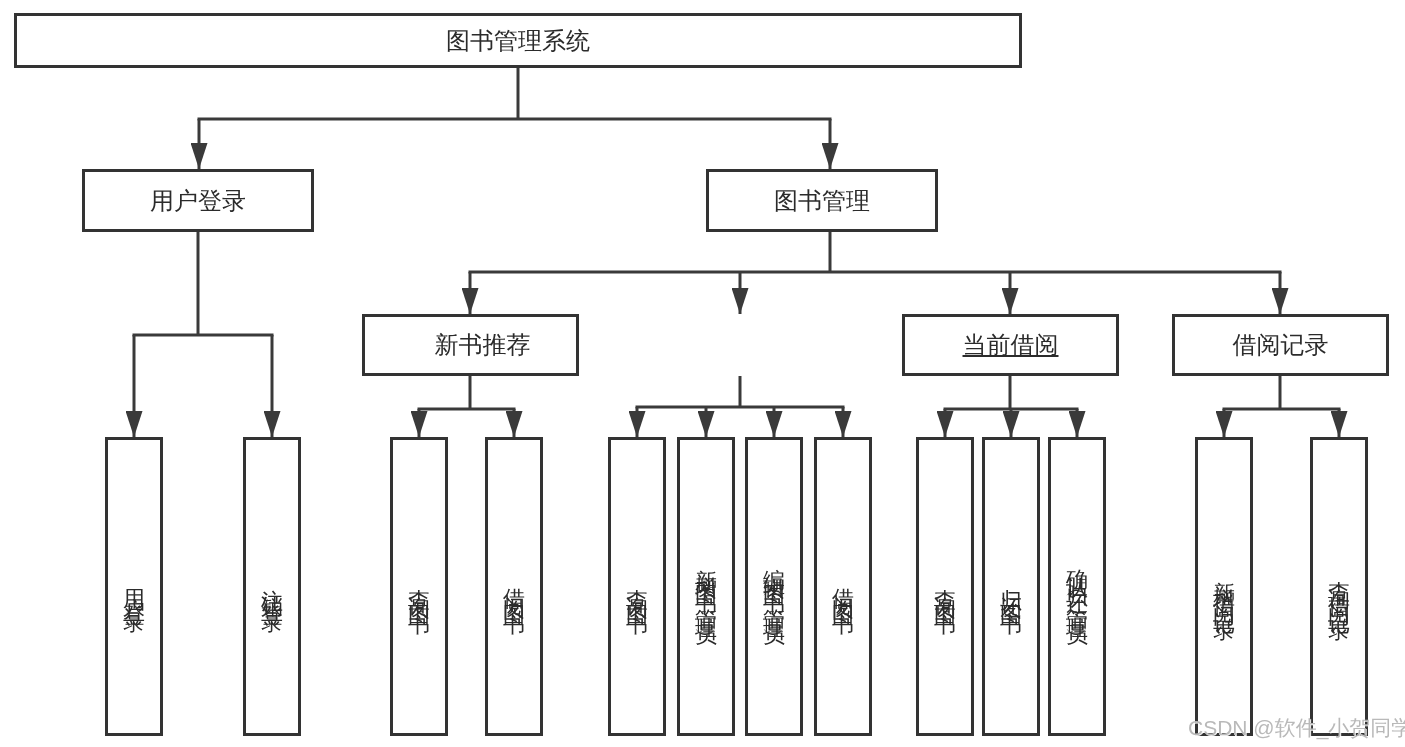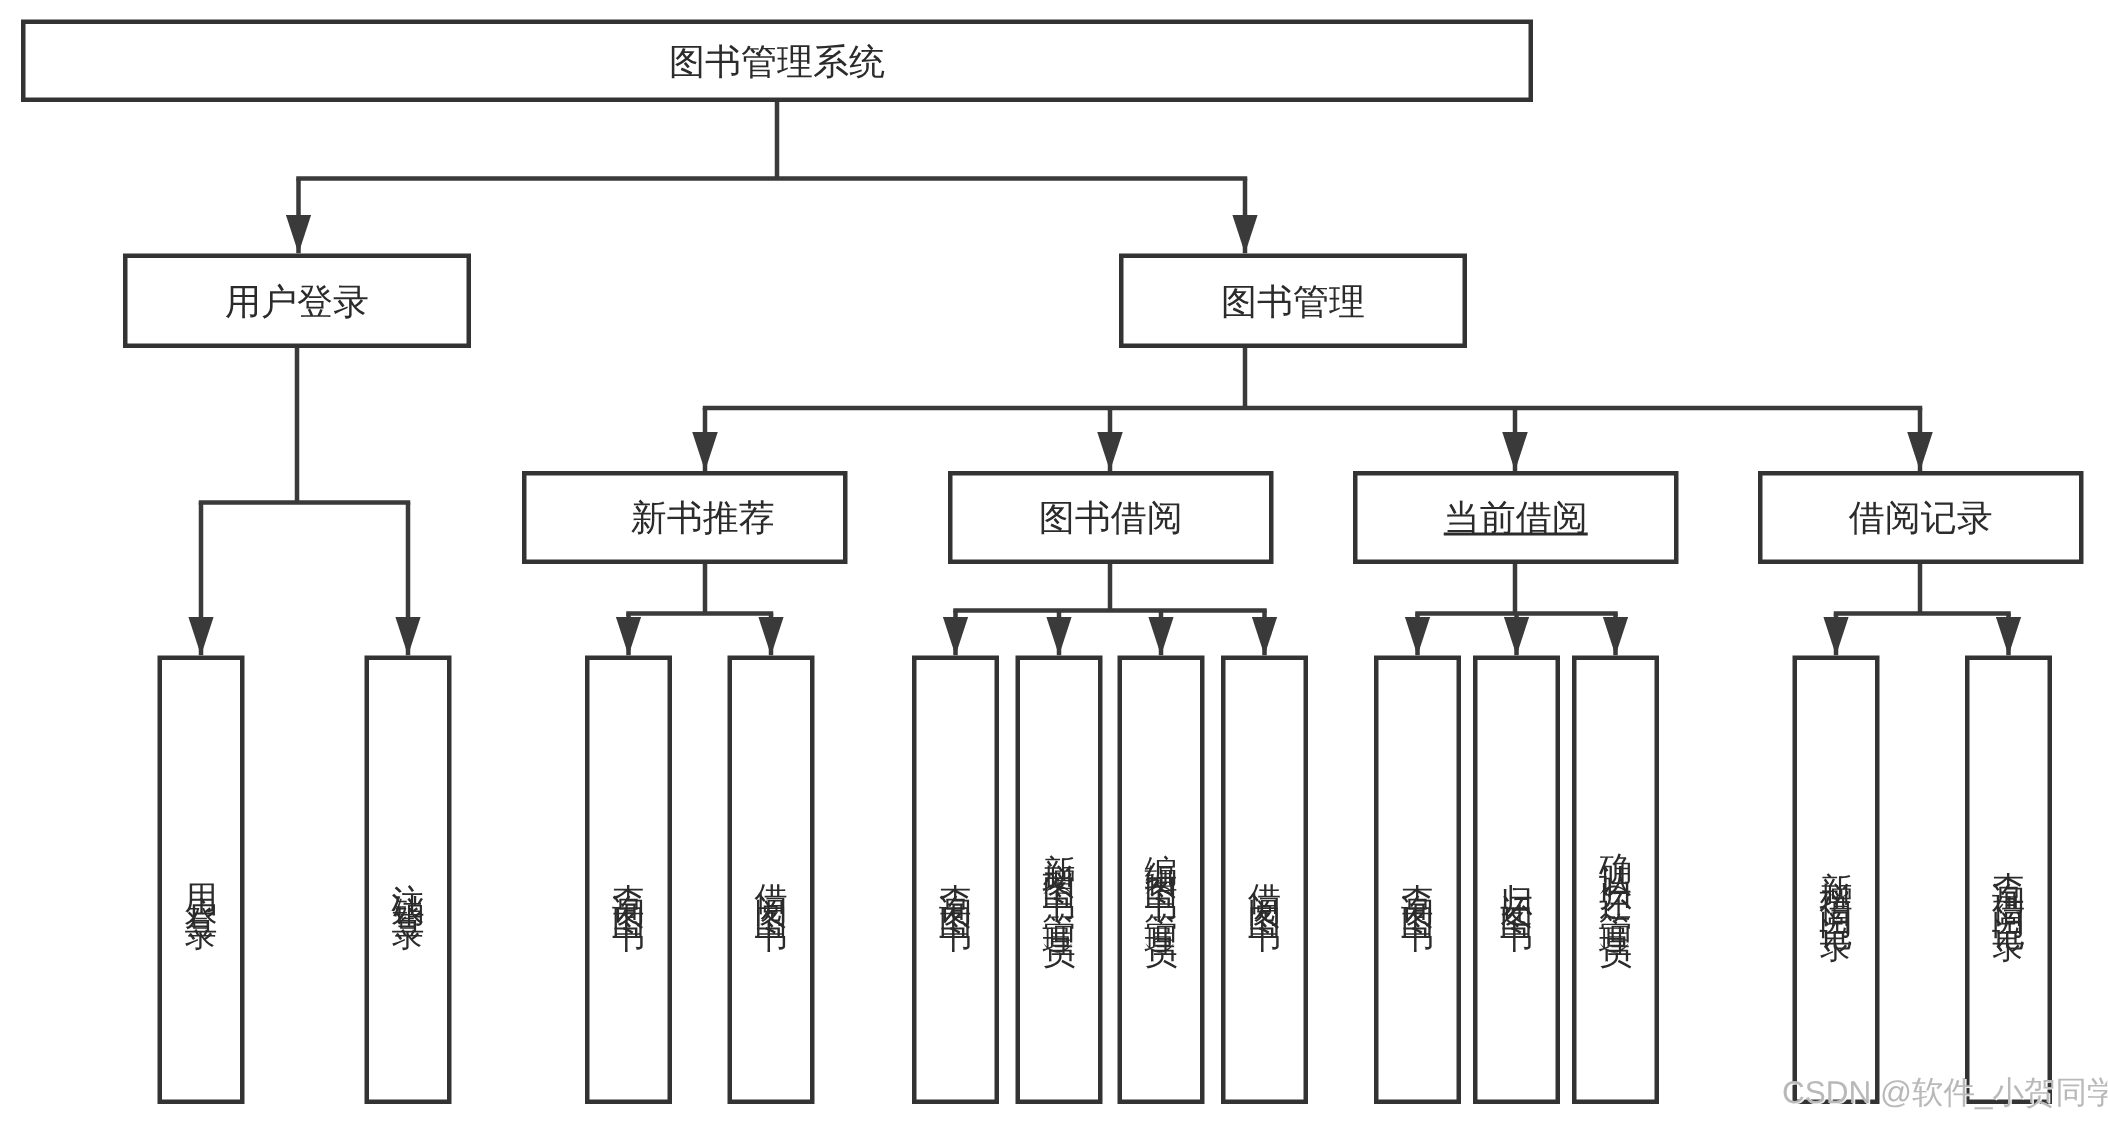--- a/index.html
+++ b/index.html
@@ -115,29 +115,26 @@
     </g>
   </svg>
 
   <div class="node hnode root-node">
     <span>图书管理系统</span>
   </div>
 
   <div class="node hnode l2-node" style="left:82px;">
     <span>用户登录</span>
   </div>
-  <div class="node hnode l2-node" style="left:746px;">
+  <div class="node hnode l2-node" style="left:706px;">
     <span>图书管理</span>
   </div>
 
-  <div class="node hnode l3-node" style="left:348px;padding-left:24px;">
+  <div class="node hnode l3-node" style="left:362px;padding-left:24px;">
     <span>新书推荐</span>
-  </div>
-  <div class="node hnode l3-node" style="left:632px;">
-    <span>图书借阅</span>
   </div>
   <div class="node hnode l3-node" style="left:902px;text-decoration:underline;">
     <span>当前借阅</span>
   </div>
   <div class="node hnode l3-node" style="left:1172px;">
     <span>借阅记录</span>
   </div>
 
   <div class="node vnode" style="left:105px;">
     <span>用户登录</span>

